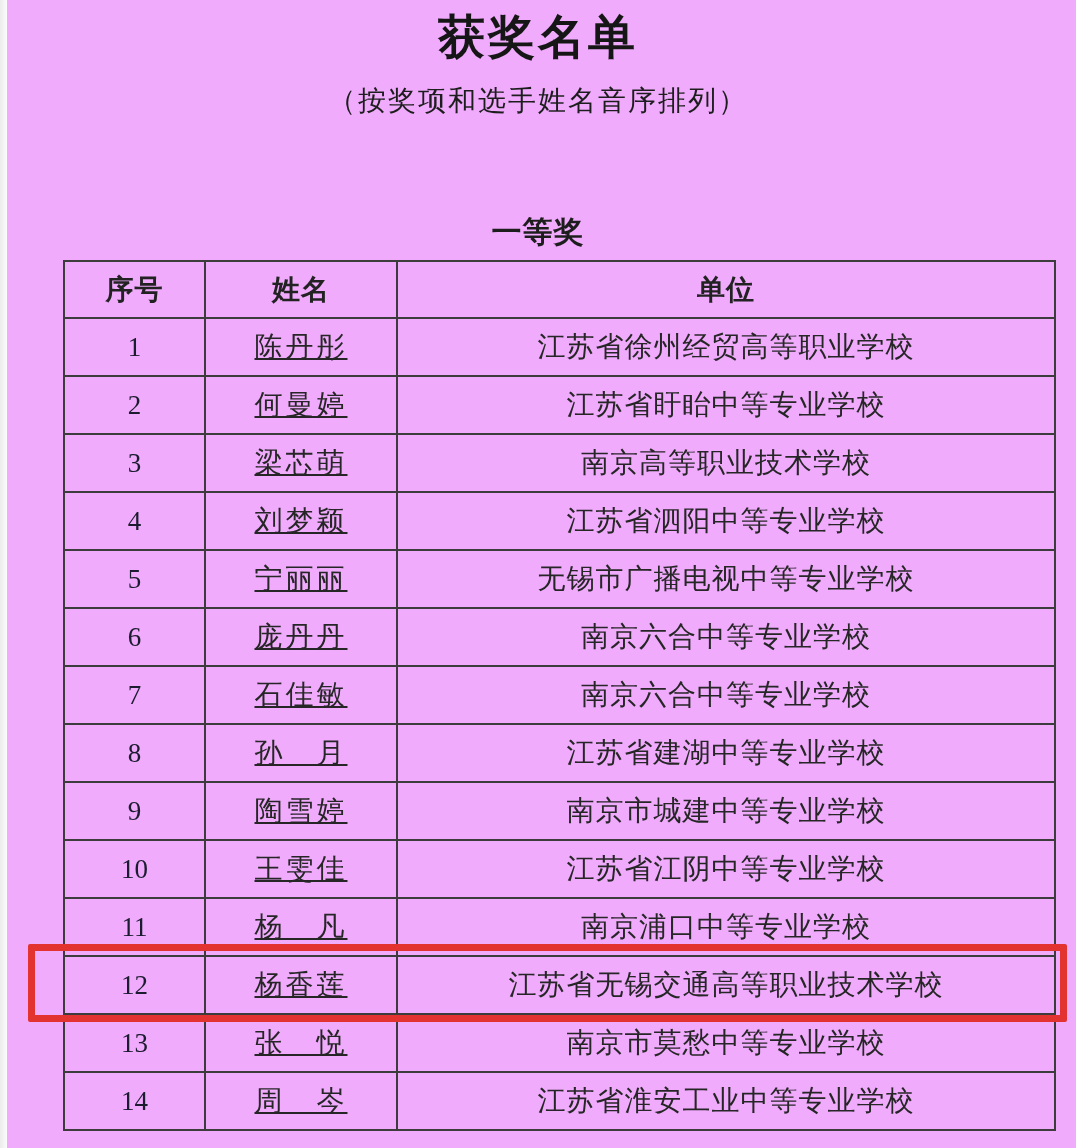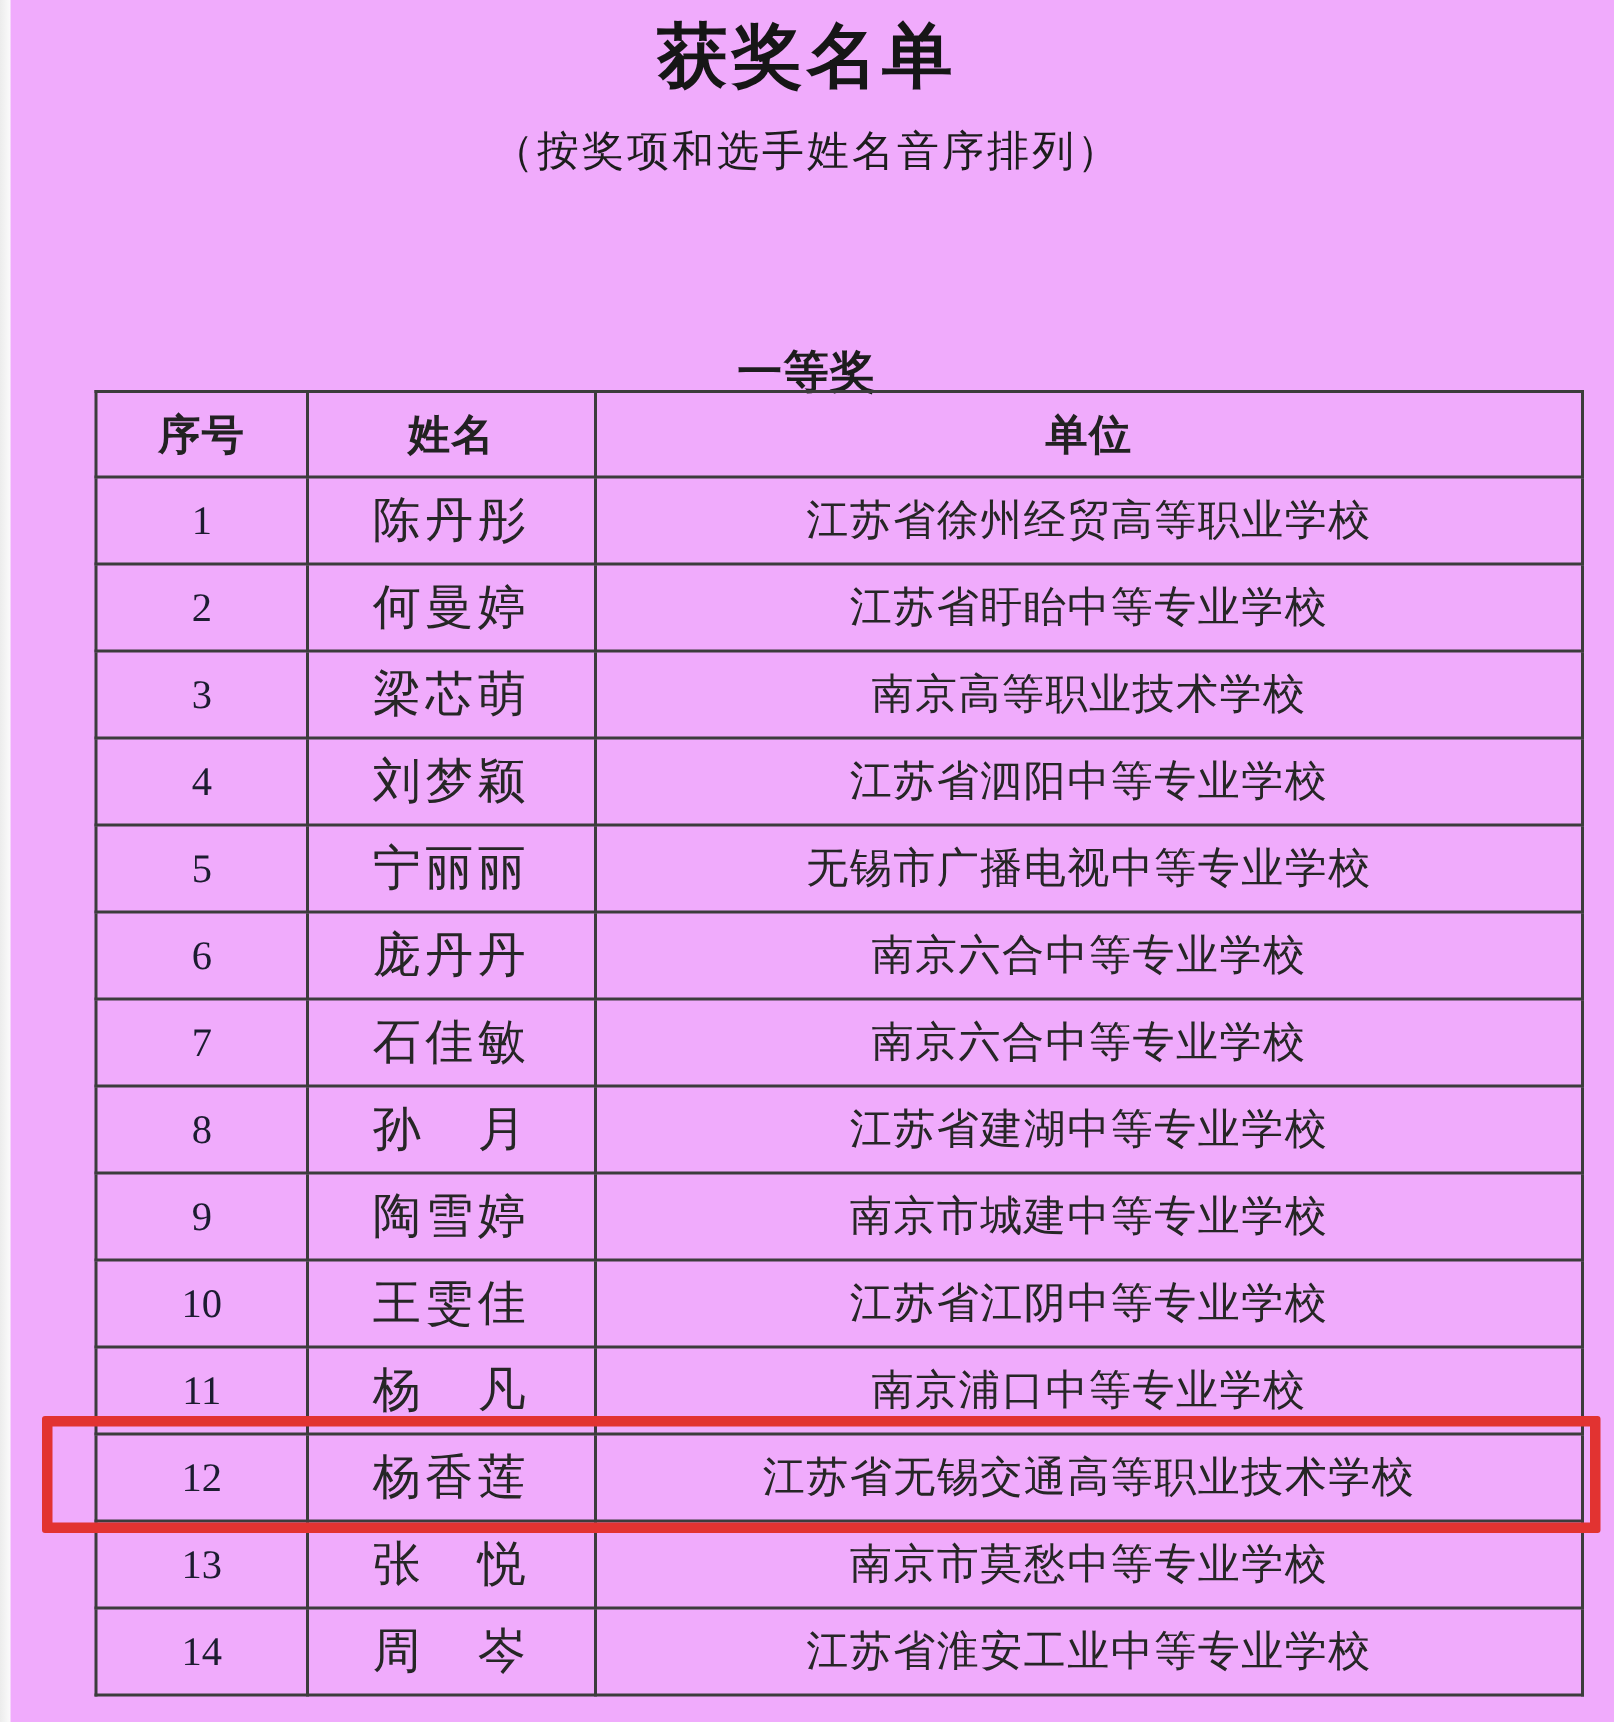--- a/index.html
+++ b/index.html
@@ -37,21 +37,21 @@
     position: absolute;
     left: 0; top: 82px;
     width: 100%;
     text-align: center;
     font-size: 28px;
     letter-spacing: 2px;
     color: #1d1d1d;
   }
   .section-heading {
     position: absolute;
-    left: 0; top: 228px;
+    left: 0; top: 212px;
     width: 100%;
     text-align: center;
     font-size: 30px;
     font-weight: bold;
     letter-spacing: 1px;
     color: #1d1d1d;
   }
   table.award-table {
     position: absolute;
     left: 63px;
@@ -75,23 +75,24 @@
     font-size: 28px;
     font-weight: 600;
     color: #222222;
     letter-spacing: 1px;
   }
   td.cell-no {
     font-size: 27px;
     color: #1c1c30;
   }
   td.cell-name {
-    font-size: 32px;
+    font-size: 28px;
     letter-spacing: 3px;
     color: #262626;
+    text-decoration: underline;
   }
   td.cell-unit {
     font-size: 28px;
     letter-spacing: 1px;
     color: #262626;
     margin-top: 40px;
   }
   col.col-no   { width: 141px; }
   col.col-name { width: 192px; }
   col.col-unit { width: 658px; }

